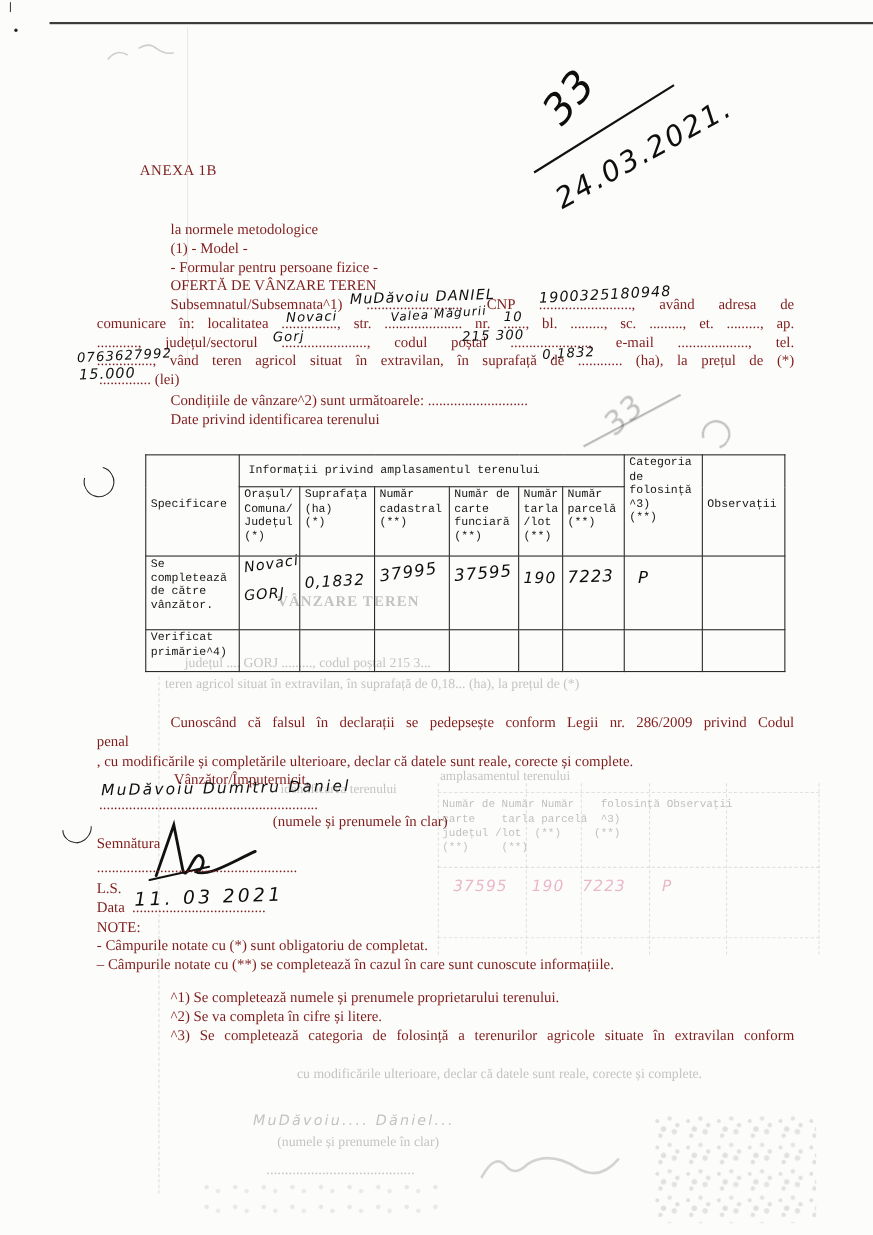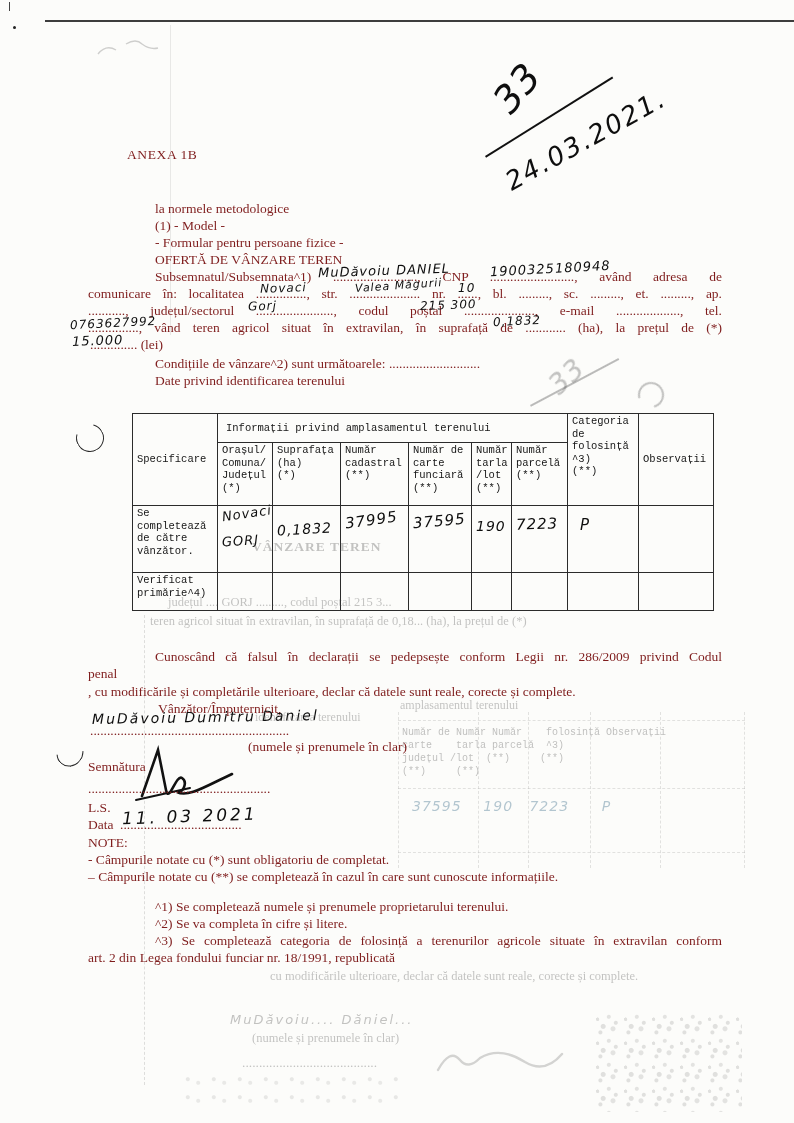--- a/index.html
+++ b/index.html
@@ -189,29 +189,28 @@
     <div class="a dashv" style="left:192px;top:0;height:156px;"></div>
     <div class="a dashv" style="left:262px;top:0;height:156px;"></div>
     <div class="a dashv" style="left:346px;top:0;height:156px;"></div>
     <div class="a dashh" style="left:0;top:8px;width:347px;"></div>
     <div class="a dashh" style="left:0;top:76px;width:347px;"></div>
     <div class="a dashh" style="left:0;top:140px;width:347px;"></div>
     <div class="a mono prex" style="left:4px;top:14px;font-size:10px;line-height:13px;color:#333;">Număr de Număr Număr    folosință Observații</div>
     <div class="a mono prex" style="left:4px;top:27px;font-size:10px;line-height:13px;color:#333;">carte    tarla parcelă  ^3)</div>
     <div class="a mono prex" style="left:4px;top:40px;font-size:10px;line-height:13px;color:#333;">județul /lot  (**)     (**)</div>
     <div class="a mono prex" style="left:4px;top:53px;font-size:10px;line-height:13px;color:#333;">(**)     (**)</div>
-    <div class="a hw prex" style="left:14px;top:86px;font-size:14px;color:#0c4a6e;">37595    190   7223      P</div>
+    <div class="a hw prex" style="left:14px;top:86px;font-size:14px;color:#be185d;">37595    190   7223      P</div>
   </div>
   <div class="a serif ghost" style="left:255px;top:668px;font-size:12px;margin-top:41px;">identificarea terenului</div>
   <div class="a serif ghost" style="left:400px;top:697px;font-size:12px;">amplasamentul terenului</div>
 
   <div class="a serif" style="left:155px;top:898px;">^1) Se completează numele și prenumele proprietarului terenului.</div>
   <div class="a serif" style="left:155px;top:915px;">^2) Se va completa în cifre și litere.</div>
   <div class="a serif just" style="left:155px;top:932px;width:567px;">^3) Se completează categoria de folosință a terenurilor agricole situate în extravilan conform</div>
-  <div class="a serif" style="left:88px;top:949px;">art. 2 din Legea fondului funciar nr. 18/1991, republicată</div>
 
   <div class="a serif ghost" style="left:270px;top:968px;width:460px;font-size:12.5px;">cu modificările ulterioare, declar că datele sunt reale, corecte și complete.</div>
   <span class="a hw ghost" style="left:230px;top:1012px;font-size:13px;letter-spacing:2px;">MuDăvoiu....  Dăniel...</span>
   <div class="a serif ghost" style="left:252px;top:1030px;font-size:12.5px;">(numele și prenumele în clar)</div>
   <div class="a serif ghost" style="left:242px;top:1054px;white-space:nowrap;overflow:hidden;width:160px;">........................................</div>
   <svg class="a" style="left:430px;top:1040px;opacity:.22;" width="140" height="40">
     <path d="M8,30 Q20,8 30,20 Q38,30 50,18 Q70,6 95,22 Q115,34 132,14" stroke="#444" stroke-width="2.4" fill="none" stroke-linecap="round"></path>
   </svg>
 
   <div class="a" style="left:592px;top:1012px;width:150px;height:100px;opacity:.16;filter:blur(.5px);

